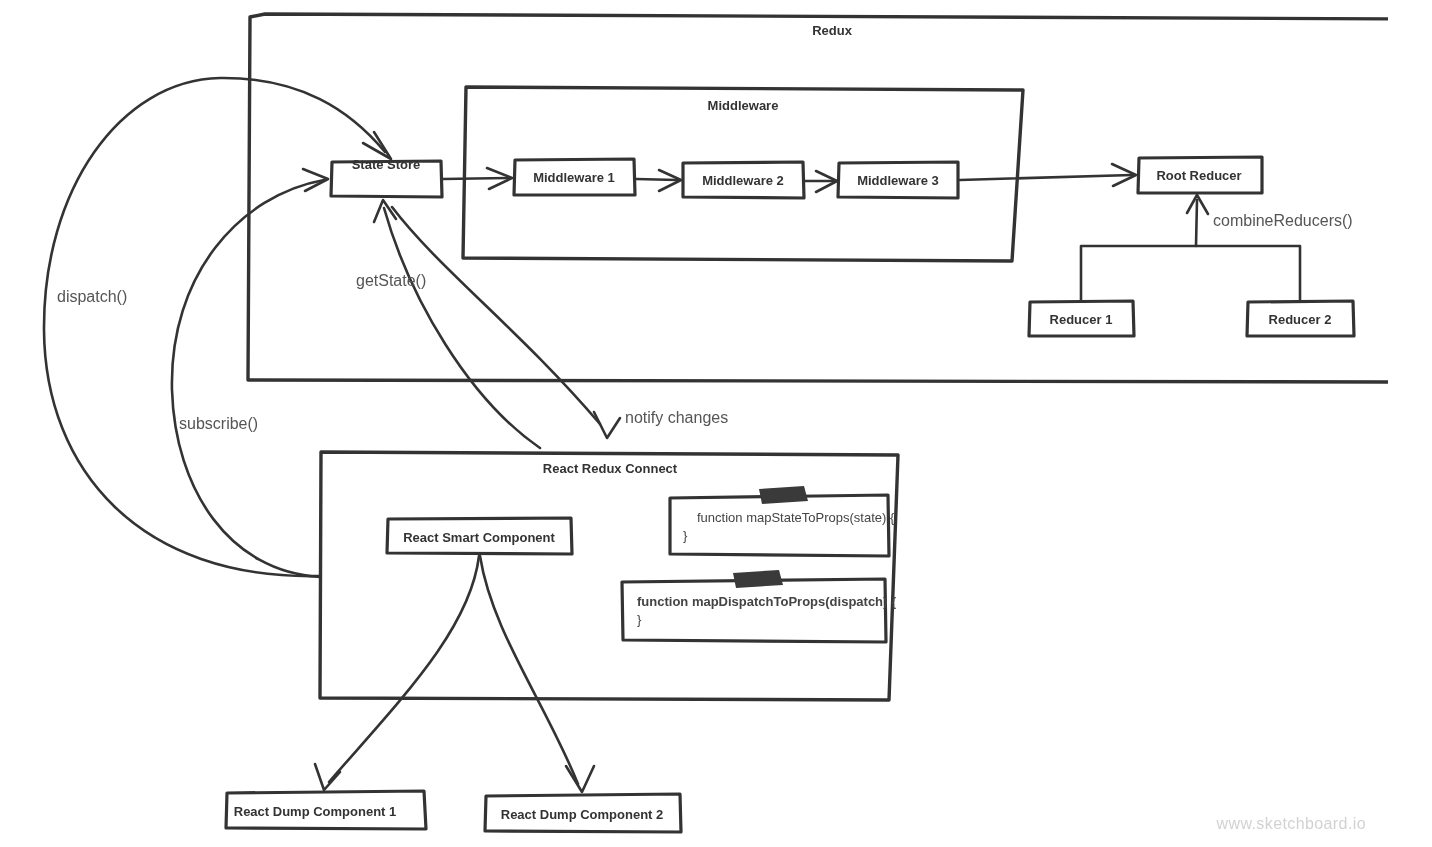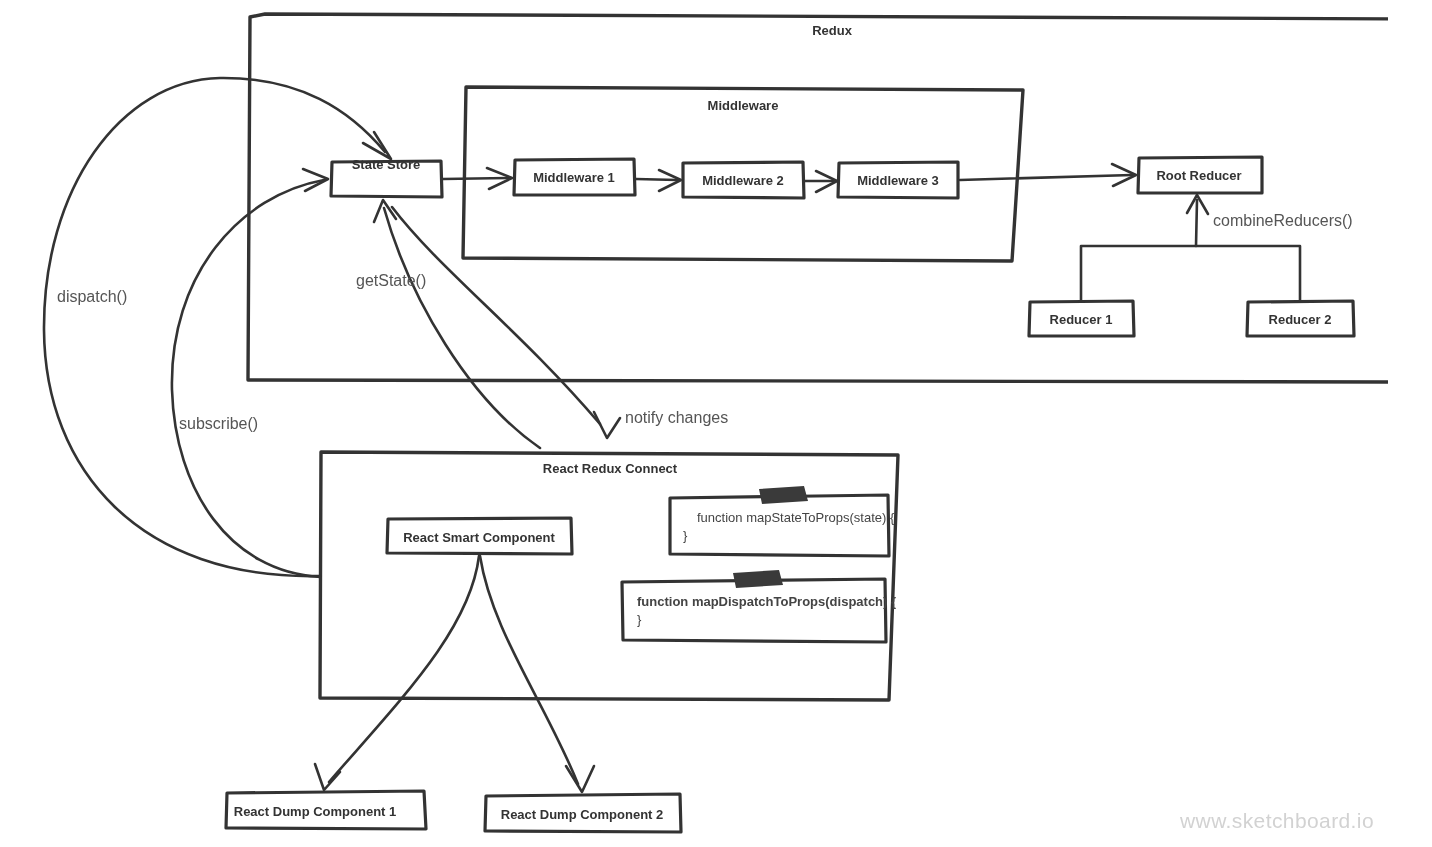--- a/index.html
+++ b/index.html
@@ -77,24 +77,24 @@
   }
   .code-line {
     position: absolute;
     font-family: "Liberation Sans", sans-serif;
     font-size: 13px;
     color: #444444;
     white-space: nowrap;
   }
   .watermark {
     position: absolute;
-    right: 14px;
+    right: 22px;
     bottom: 14px;
     font-family: "Liberation Sans", sans-serif;
-    font-size: 21px;
+    font-size: 16px;
     color: #d2d2d2;
     letter-spacing: 0.4px;
     white-space: nowrap;
   }
 </style>
 </head>
 <body>
 
 <div id="canvas">
 

